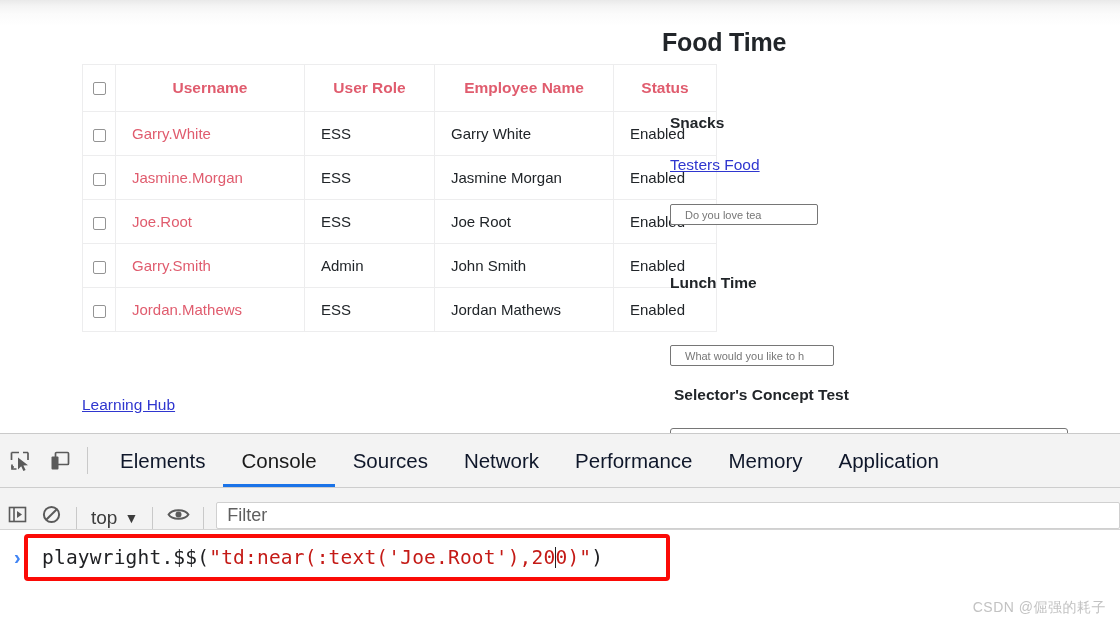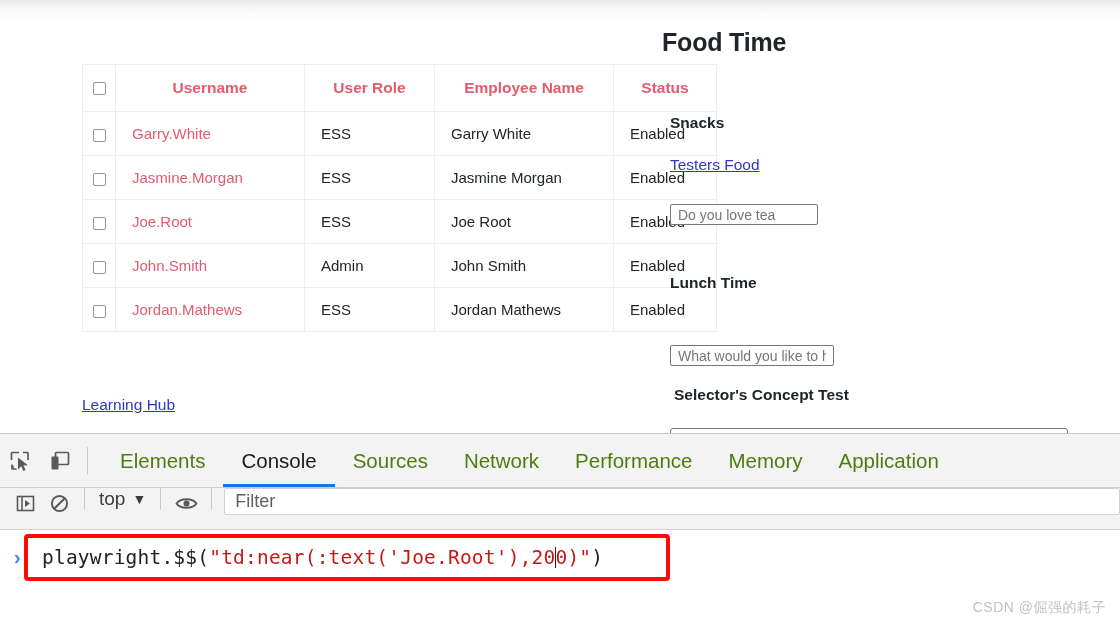--- a/index.html
+++ b/index.html
@@ -124,23 +124,23 @@
     margin: 0;
   }
   .txt-input {
     box-sizing: border-box;
     height: 21px;
     width: 148px;
     border: 1px solid #767676;
     border-radius: 2px;
     background: #fff;
     font-family: "Liberation Sans", sans-serif;
-    font-size: 14px;
+    font-size: 11px;
     color: #303030;
-    padding: 0 7px;
+    padding: 0 14px;
   }
   .txt-input::placeholder { color: #767676; opacity: 1; }
 
   #snacks-label   { position: absolute; left: 8px;  top: 86px; }
   #testers-food   { position: absolute; left: 8px;  top: 128px; }
   #tea-input      { position: absolute; left: 8px;  top: 176px; }
   #lunch-label    { position: absolute; left: 8px;  top: 246px; }
   #lunch-input    { position: absolute; left: 8px;  top: 289px; width: 164px; margin-top: 28px; }
   #selector-label { position: absolute; left: 12px;  top: 358px; }
   #selector-input {
@@ -186,21 +186,21 @@
   #dt-tabs {
     display: flex;
     align-items: stretch;
     margin-left: 7px;
   }
   .dt-tab {
     display: flex;
     align-items: center;
     padding: 0 18px;
     font-size: 20.5px;
-    color: #4d7c0f;
+    color: #0f172a;
     cursor: pointer;
     position: relative;
     white-space: nowrap;
   }
   .dt-tab.active {
     color: #1a1a1a;
   }
   .dt-tab.active::after {
     content: "";
     position: absolute;
@@ -208,22 +208,21 @@
     height: 3px;
     background: #1a73e8;
   }
 
   
   #dt-filterbar {
     height: 41px;
     background: #f3f3f3;
     border-bottom: 1px solid #d4d4d4;
     display: flex;
-    align-items: flex-start;
-    padding-left: 8px;
+    align-items: flex-end;
   }
   .fb-btn {
     width: 34px; height: 30px;
     display: flex; align-items: center; justify-content: center;
     cursor: pointer;
   }
   .fb-sep { width: 1px; height: 22px; background: #c9c9c9; margin: 0 8px; }
   #ctx-select {
     display: flex; align-items: center; gap: 7px;
     padding: 0 6px; cursor: pointer;
@@ -339,21 +338,21 @@
         </tr>
         <tr>
           <td class="c-check"><input type="checkbox" class="rowcheck" style=""></td>
           <td class="c-user">Joe.Root</td>
           <td class="c-role">ESS</td>
           <td class="c-emp">Joe Root</td>
           <td class="c-status">Enabled</td>
         </tr>
         <tr>
           <td class="c-check"><input type="checkbox" class="rowcheck" style=""></td>
-          <td class="c-user">John.Smith</td>
+          <td class="c-user">Garry.Smith</td>
           <td class="c-role">Admin</td>
           <td class="c-emp">John Smith</td>
           <td class="c-status">Enabled</td>
         </tr>
         <tr>
           <td class="c-check"><input type="checkbox" class="rowcheck" style=""></td>
           <td class="c-user">Jordan.Mathews</td>
           <td class="c-role">ESS</td>
           <td class="c-emp">Jordan Mathews</td>
           <td class="c-status">Enabled</td>

